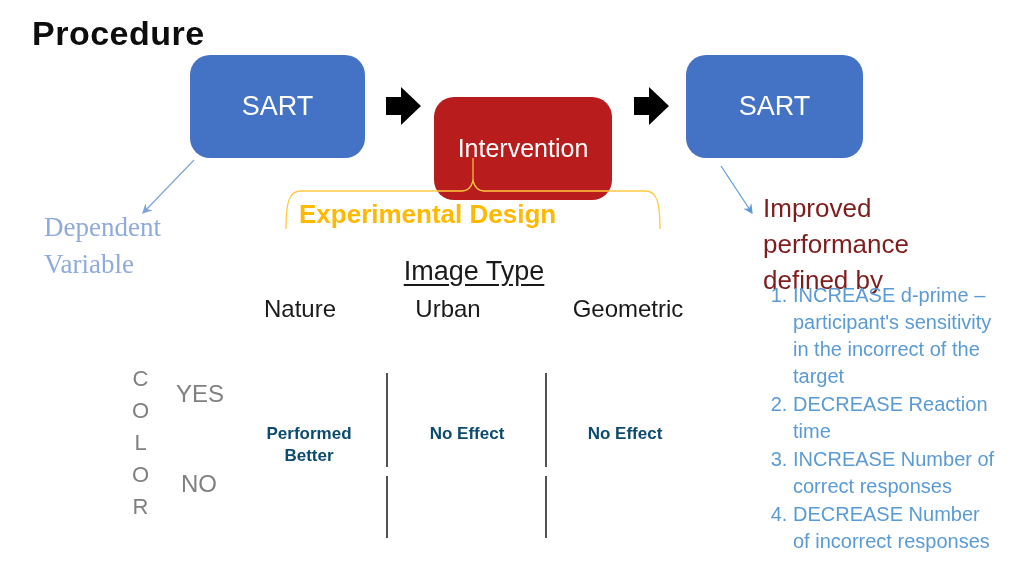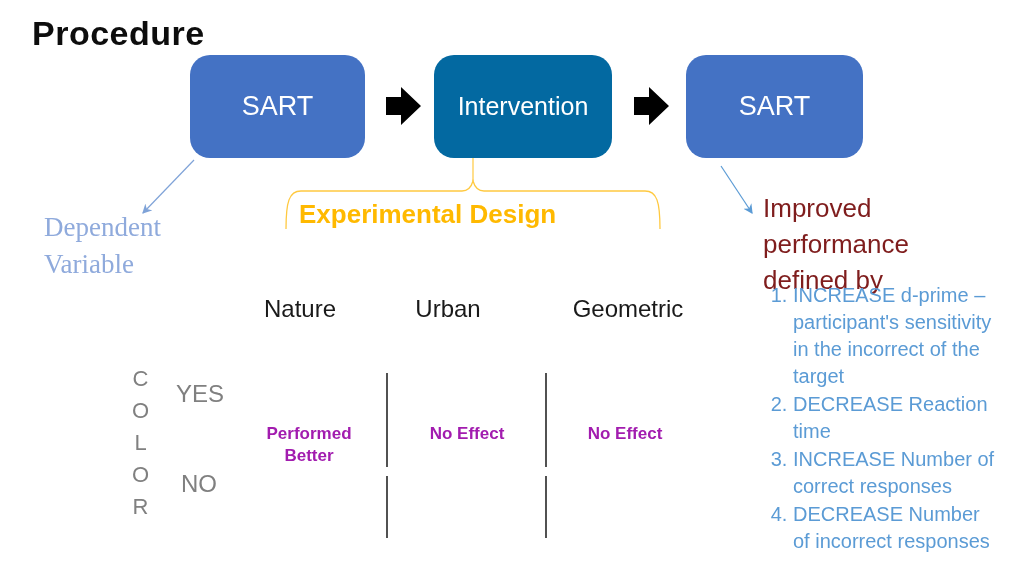--- a/index.html
+++ b/index.html
@@ -10,21 +10,21 @@
   }
   .abs{position:absolute;}
   .slide-title{
     left:32px;top:14px;font-size:34px;font-weight:700;color:#0d0d0d;letter-spacing:0.5px;
   }
   .flow-box{
     display:flex;align-items:center;justify-content:center;
     border-radius:20px;color:#ffffff;top:55px;height:103px;
   }
   .flow-box.b1{left:190px;width:175px;background:#4472C4;font-size:27px;}
-  .flow-box.b2{left:434px;width:178px;background:#0369a1;font-size:25px;}
+  .flow-box.b2{left:434px;width:178px;background:#b91c1c;font-size:25px;margin-top:42px;}
   .flow-box.b3{left:686px;width:177px;background:#4472C4;font-size:27px;}
   .overlay{left:0;top:0;width:1024px;height:576px;pointer-events:none;}
   .dependent-variable{
     left:44px;top:209px;width:175px;font-size:27px;line-height:37px;color:#8FAADC;font-family:Liberation Serif, serif;
   }
   .experimental-design{
     left:299px;top:199px;width:352px;
     font-size:26px;font-weight:700;color:#FFB900;
   }
   .image-type{
@@ -35,21 +35,21 @@
   .col-nature{left:252px;width:96px;}
   .col-urban{left:403px;width:90px;}
   .col-geometric{left:563px;width:130px;}
   .row-group{
     left:127px;top:366px;height:165px;font-size:22px;color:#808080;
     writing-mode:vertical-rl;text-orientation:upright;letter-spacing:7px;
   }
   .row-label{font-size:24px;color:#808080;}
   .row-yes{left:176px;top:380px;}
   .row-no{left:181px;top:470px;}
-  .cell{top:423px;font-size:17px;font-weight:700;line-height:22px;color:#a21caf;text-align:center;}
+  .cell{top:423px;font-size:17px;font-weight:700;line-height:22px;color:#0c4a6e;text-align:center;}
   .cell-1{left:257px;width:104px;}
   .cell-2{left:427px;width:80px;}
   .cell-3{left:585px;width:80px;}
   .results-heading{
     left:763px;top:190px;width:205px;font-size:26px;line-height:36px;color:#7f1d1d;
   }
   .results-list{
     left:763px;top:282px;width:238px;color:#5B9BD5;
   }
   .results-list ol{
@@ -97,20 +97,21 @@
     <line x1="387" y1="373" x2="387" y2="467" stroke="#262626" stroke-width="1.6"></line>
     <line x1="387" y1="476" x2="387" y2="538" stroke="#262626" stroke-width="1.6"></line>
     <line x1="546" y1="373" x2="546" y2="467" stroke="#262626" stroke-width="1.6"></line>
     <line x1="546" y1="476" x2="546" y2="538" stroke="#262626" stroke-width="1.6"></line>
   </svg>
 
   <div class="abs dependent-variable">Dependent Variable</div>
 
   <div class="abs experimental-design">Experimental Design</div>
 
+  <div class="abs image-type">Image Type</div>
 
   <div class="abs col-header col-nature">Nature</div>
   <div class="abs col-header col-urban">Urban</div>
   <div class="abs col-header col-geometric">Geometric</div>
 
   <div class="abs row-group">COLOR</div>
   <div class="abs row-label row-yes">YES</div>
   <div class="abs row-label row-no">NO</div>
 
   <div class="abs cell cell-1">Performed Better</div>

